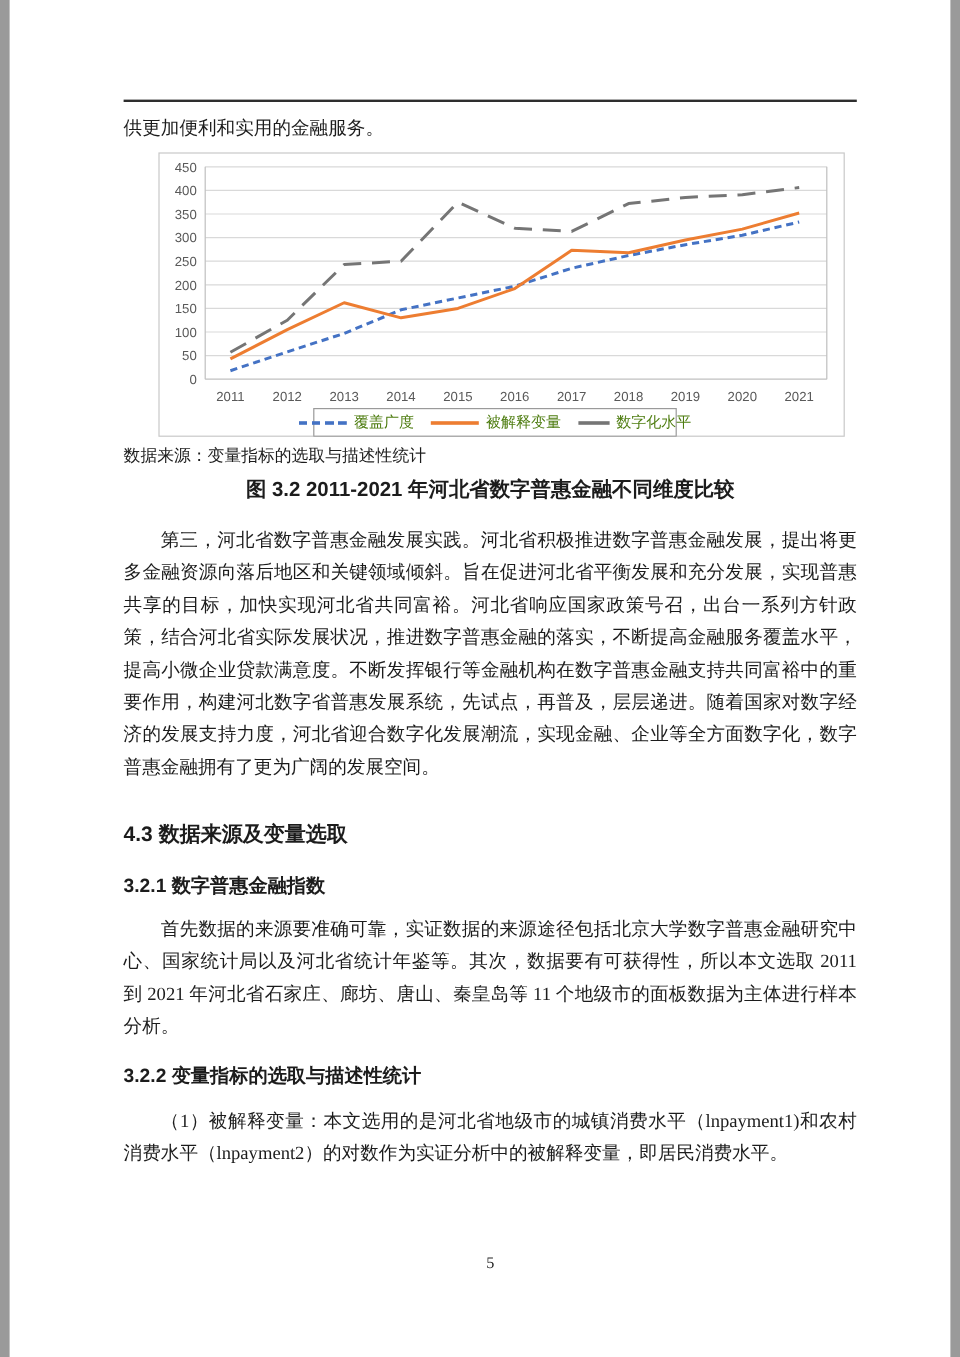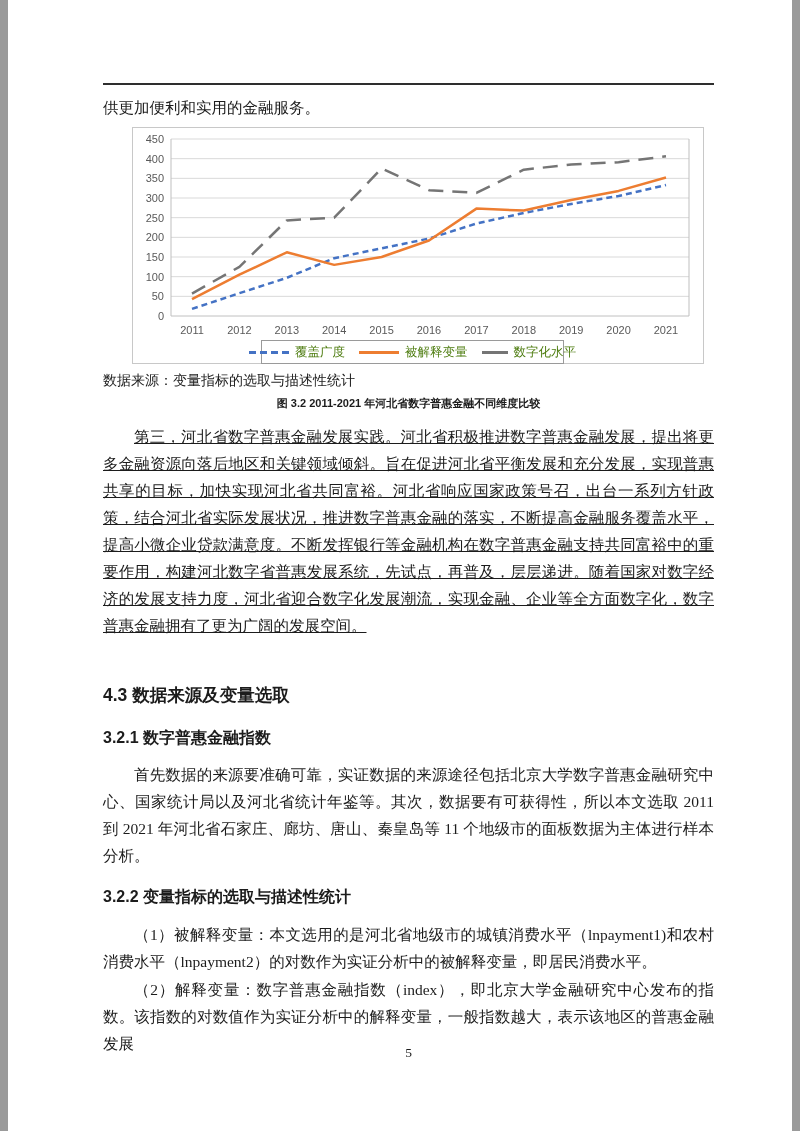--- a/index.html
+++ b/index.html
@@ -6,23 +6,23 @@
   .page{
     position:relative;width:784px;height:1131px;margin:0 auto;background:#ffffff;
     font-family:"Liberation Serif","DejaVu Serif",serif;color:#1c1c1c;overflow:hidden;
   }
   .abs{position:absolute;}
   .content-x{left:95px;width:611px;}
   .rule{top:83px;height:2px;background:#2e2e2e;}
   .cont-line{top:96px;font-size:15.5px;line-height:24px;}
   .body-par{font-size:15.5px;line-height:27px;text-align:justify;text-indent:2em;}
   .src-note{top:371px;font-size:14px;line-height:20px;}
-  .fig-caption{top:396px;font-size:11px;font-weight:bold;text-align:center;
+  .fig-caption{top:396px;font-size:17px;font-weight:bold;text-align:center;
     font-family:"Liberation Sans","DejaVu Sans",sans-serif;}
-  .p1{top:423px;text-decoration:underline;}
+  .p1{top:437px;}
   .h-l1{top:683px;font-size:17.5px;font-weight:bold;font-family:"Liberation Sans","DejaVu Sans",sans-serif;}
   .h-l2{font-size:16px;font-weight:bold;font-family:"Liberation Sans","DejaVu Sans",sans-serif;}
   .h321{top:728px;}
   .p2{top:761px;}
   .h322{top:887px;}
   .p3{top:921px;}
   .p4{top:976px;}
   .pageno{top:1045px;font-size:13.5px;text-align:center;}
   
   .chart-box{left:124px;top:127px;width:572px;height:237px;background:#fff;
@@ -108,17 +108,16 @@
   <h2 class="abs content-x h-l1" style="margin:0">4.3 数据来源及变量选取</h2>
 
   <h3 class="abs content-x h-l2 h321" style="margin:0">3.2.1 数字普惠金融指数</h3>
 
   <p class="abs content-x body-par p2" style="margin:0">首先数据的来源要准确可靠，实证数据的来源途径包括北京大学数字普惠金融研究中心、国家统计局以及河北省统计年鉴等。其次，数据要有可获得性，所以本文选取 2011 到 2021 年河北省石家庄、廊坊、唐山、秦皇岛等 11 个地级市的面板数据为主体进行样本分析。</p>
 
   <h3 class="abs content-x h-l2 h322" style="margin:0">3.2.2 变量指标的选取与描述性统计</h3>
 
   <p class="abs content-x body-par p3" style="margin:0">（1）被解释变量：本文选用的是河北省地级市的城镇消费水平（lnpayment1)和农村消费水平（lnpayment2）的对数作为实证分析中的被解释变量，即居民消费水平。</p>
 
-  <p class="abs content-x body-par p4" style="margin:0">（2）解释变量：数字普惠金融指数（index），即北京大学金融研究中心发布的指数。该指数的对数值作为实证分析中的解释变量，一般指数越大，表示该地区的普惠金融发展</p>
 
   <div class="abs content-x pageno">5</div>
 
 </div>
 
 </body></html>

